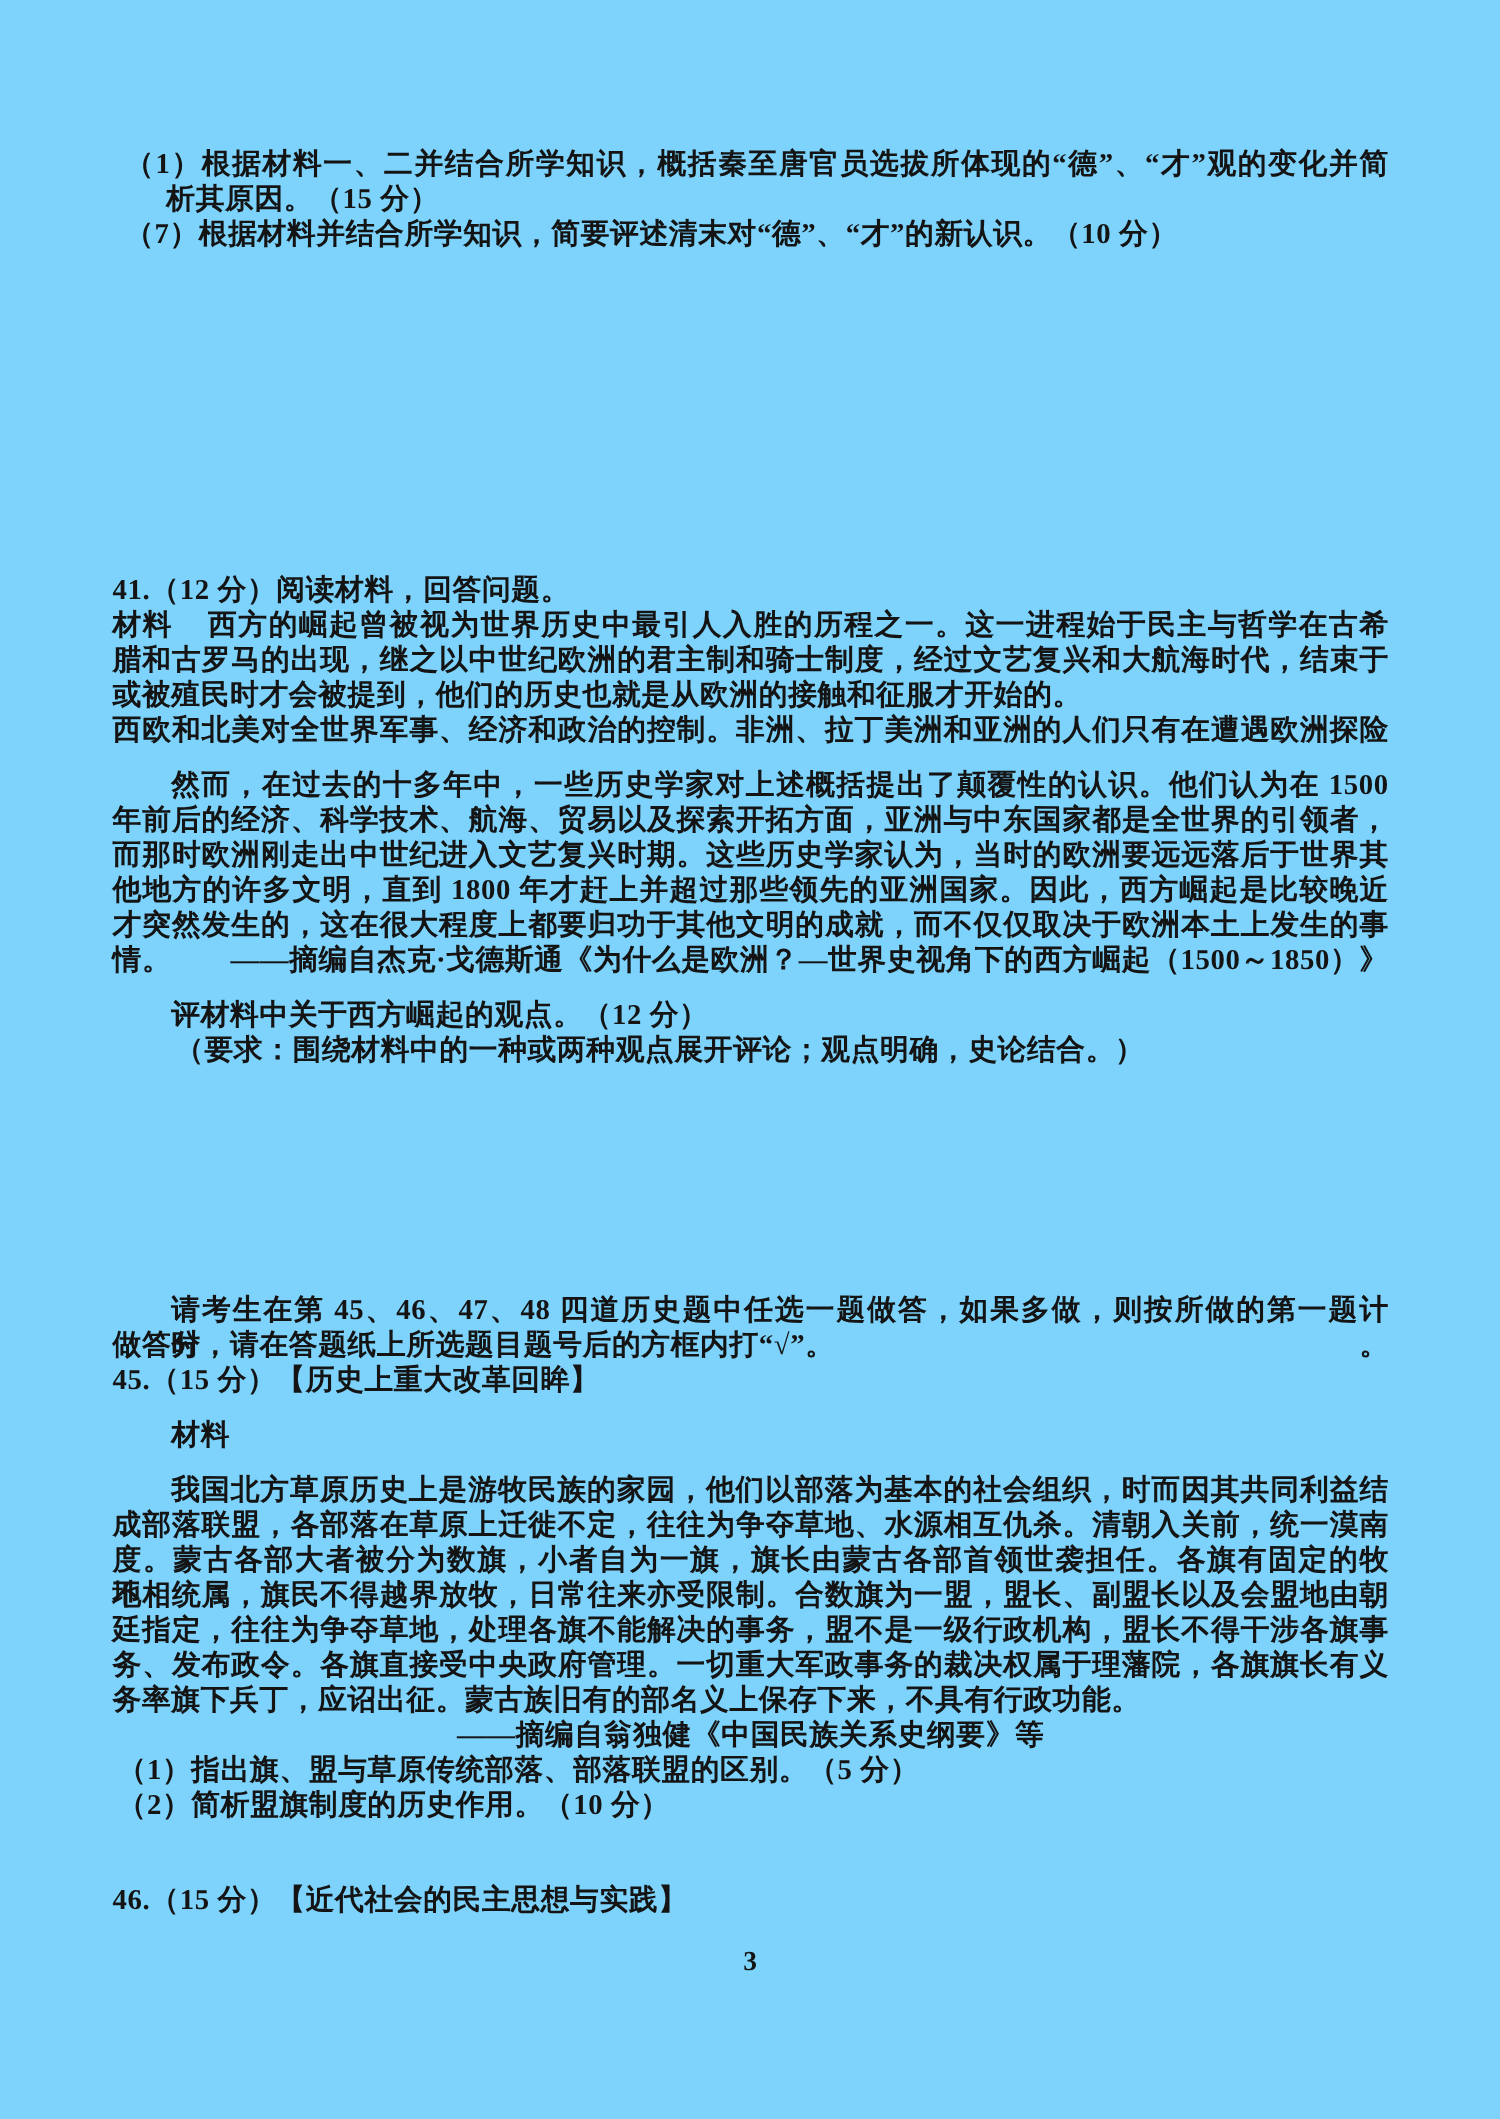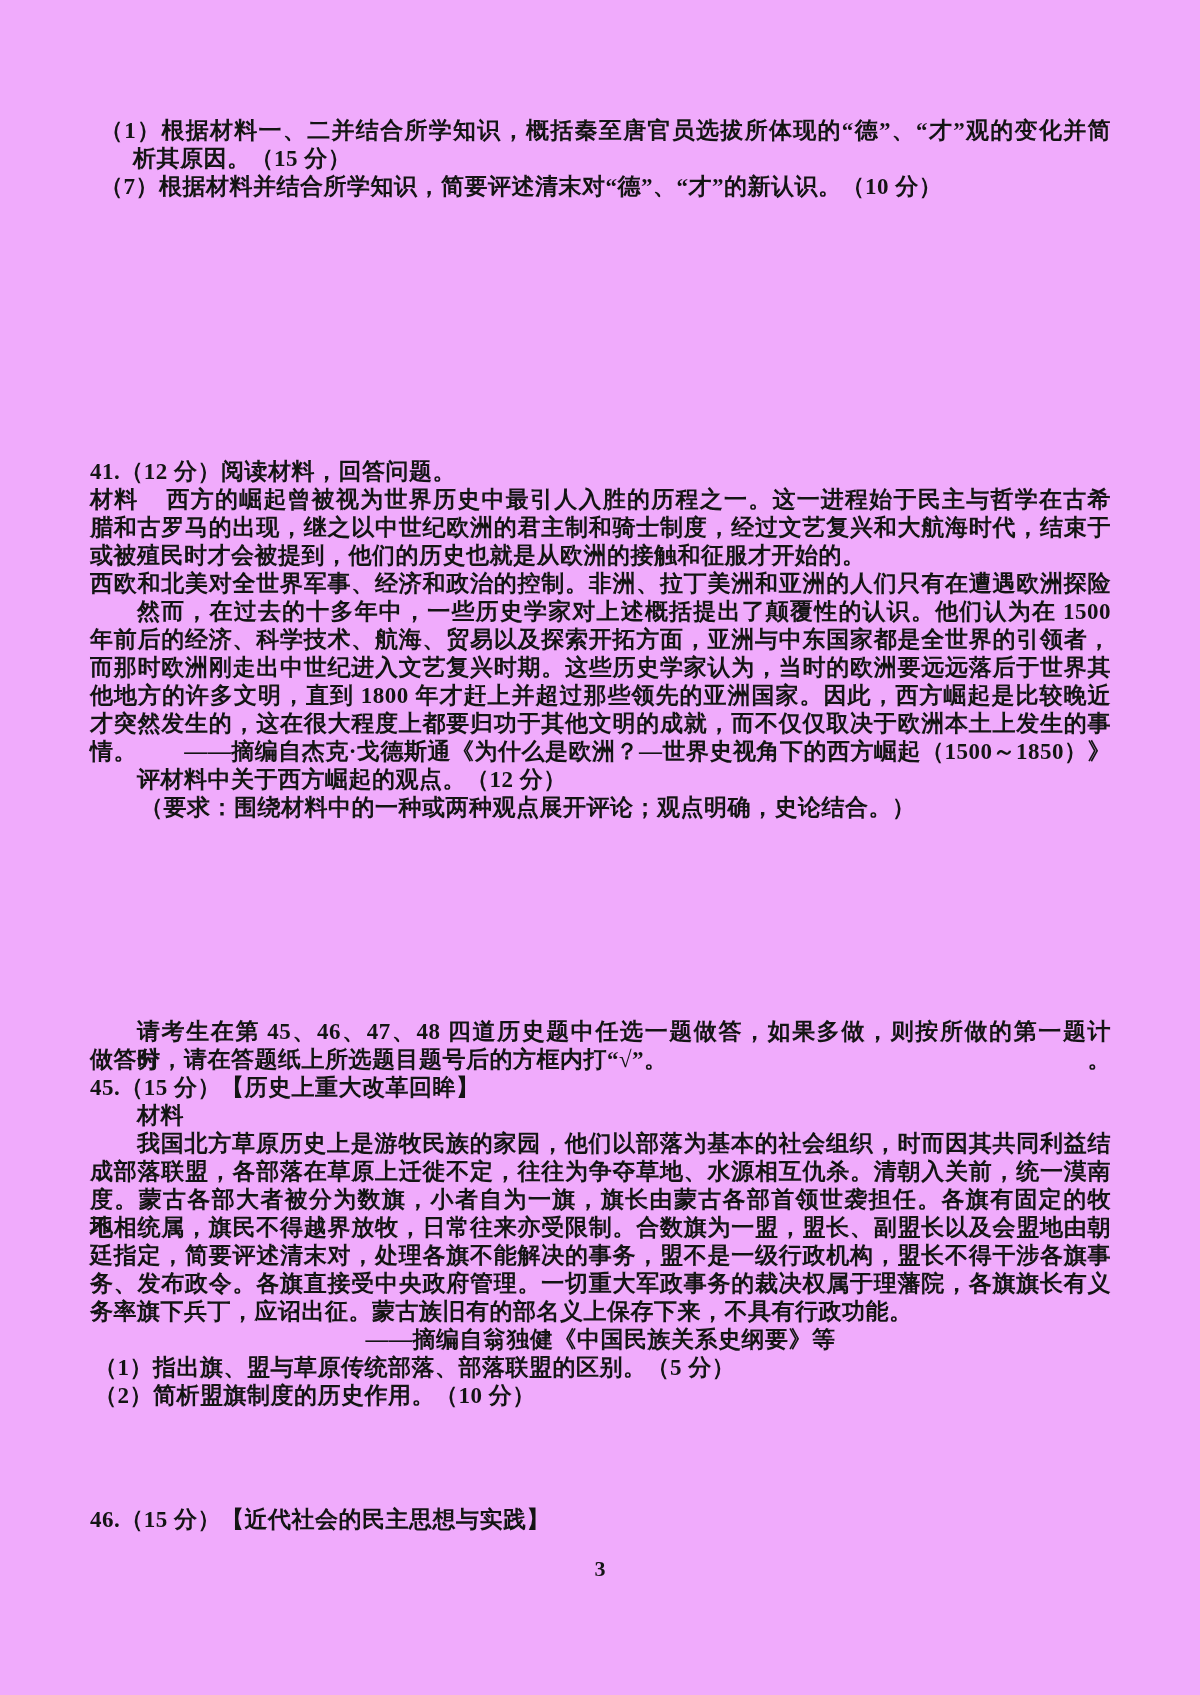--- a/index.html
+++ b/index.html
@@ -4,21 +4,21 @@
 <style>
   html, body {
     margin: 0;
     padding: 0;
     background: #ffffff;
   }
   .page {
     position: relative;
     width: 1200px;
     height: 1695px;
-    background: #f0abfc;
+    background: #7dd3fc;
     overflow: hidden;
     font-family: "Liberation Serif", "DejaVu Serif", serif;
     color: #141414;
     font-weight: 600;
   }
   .sec {
     position: absolute;
     left: 90px;
     width: 1021px;
   }
@@ -32,21 +32,21 @@
     height: 28px;
     white-space: pre-wrap;
     letter-spacing: 0.5px;
     overflow: visible;
   }
   .full {
     text-align: justify;
     text-align-last: justify;
     text-justify: inter-character;
   }
-  .i2   { padding-left: 47px; }  
+  .i2   { padding-left: 47px; margin-top: 16px; }  
   .iw   { padding-left: 33px; }  
   .ipq  { padding-left: 4px;  }  
   .req  { padding-left: 50px; }  
   .split {
     display: flex;
     justify-content: space-between;
   }
   .right { text-align: center; }
   .pagenum {
     position: absolute;
@@ -90,21 +90,21 @@
 
   <section class="sec" style="top:1018px">
     <div class="line i2 full">请考生在第 45、46、47、48 四道历史题中任选一题做答，如果多做，则按所做的第一题计分。</div>
     <div class="line">做答时，请在答题纸上所选题目题号后的方框内打“√”。</div>
     <div class="line">45.（15 分）【历史上重大改革回眸】</div>
     <div class="line i2">材料</div>
     <div class="line i2 full">我国北方草原历史上是游牧民族的家园，他们以部落为基本的社会组织，时而因其共同利益结</div>
     <div class="line full">成部落联盟，各部落在草原上迁徙不定，往往为争夺草地、水源相互仇杀。清朝入关前，统一漠南</div>
     <div class="line full">度。蒙古各部大者被分为数旗，小者自为一旗，旗长由蒙古各部首领世袭担任。各旗有固定的牧地，</div>
     <div class="line full">不相统属，旗民不得越界放牧，日常往来亦受限制。合数旗为一盟，盟长、副盟长以及会盟地由朝</div>
-    <div class="line full">廷指定，简要评述清末对，处理各旗不能解决的事务，盟不是一级行政机构，盟长不得干涉各旗事</div>
+    <div class="line full">廷指定，往往为争夺草地，处理各旗不能解决的事务，盟不是一级行政机构，盟长不得干涉各旗事</div>
     <div class="line full">务、发布政令。各旗直接受中央政府管理。一切重大军政事务的裁决权属于理藩院，各旗旗长有义</div>
     <div class="line">务率旗下兵丁，应诏出征。蒙古族旧有的部名义上保存下来，不具有行政功能。</div>
     <div class="line right">——摘编自翁独健《中国民族关系史纲要》等</div>
     <div class="line ipq">（1）指出旗、盟与草原传统部落、部落联盟的区别。（5 分）</div>
     <div class="line ipq">（2）简析盟旗制度的历史作用。（10 分）</div>
   </section>
 
   <section class="sec" style="top:1506px">
     <div class="line">46.（15 分）【近代社会的民主思想与实践】</div>
   </section>

